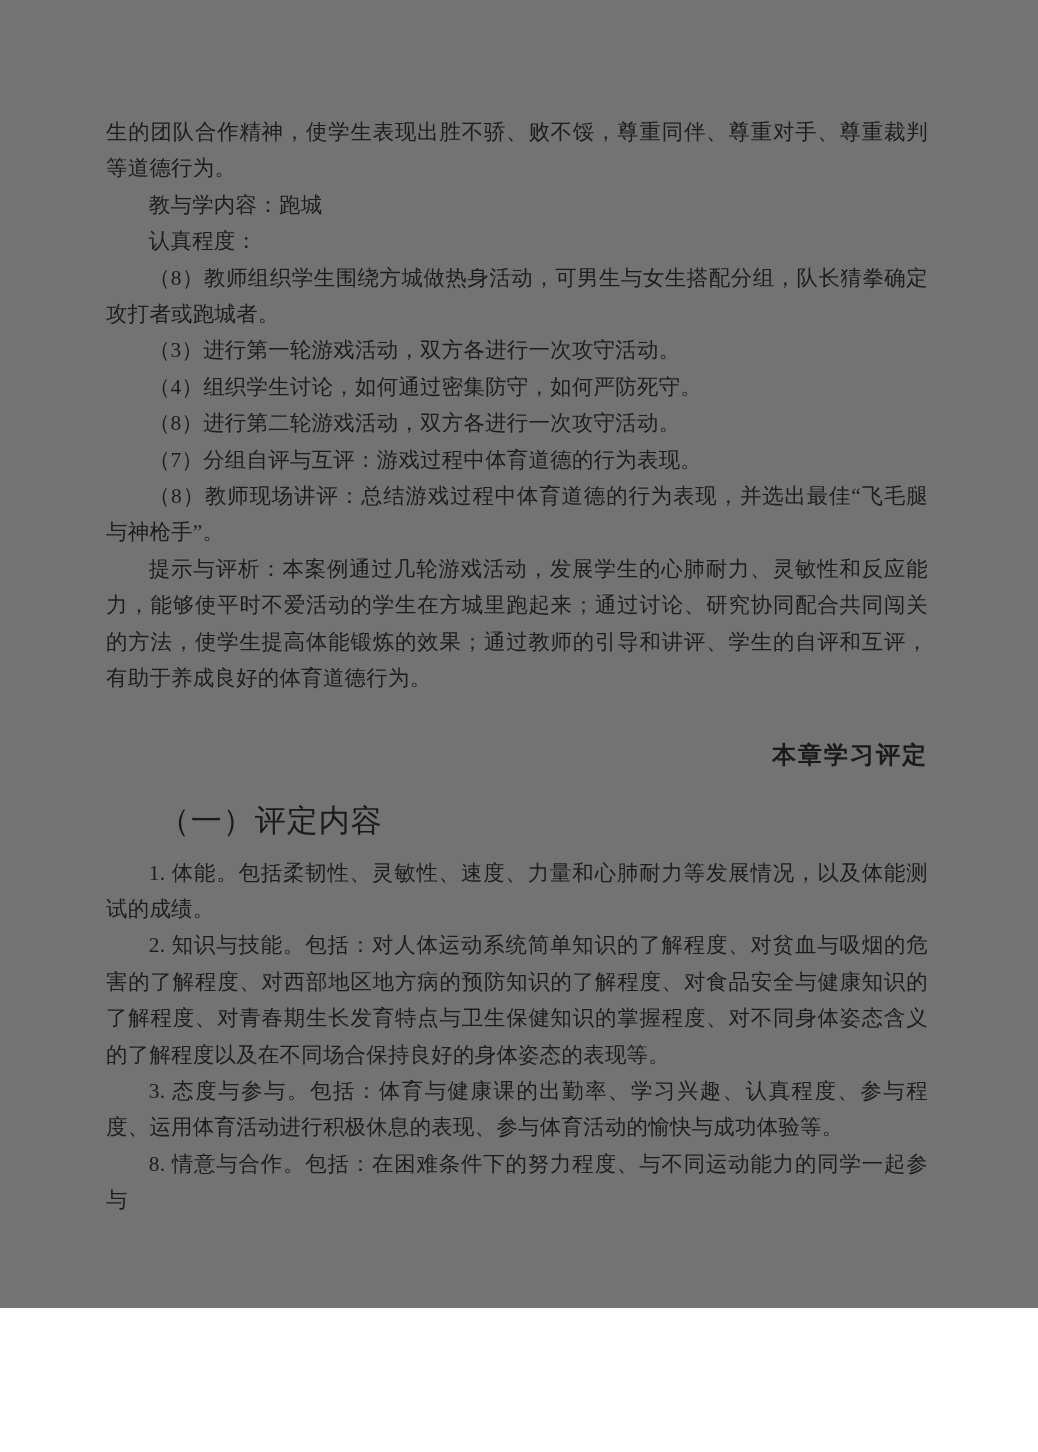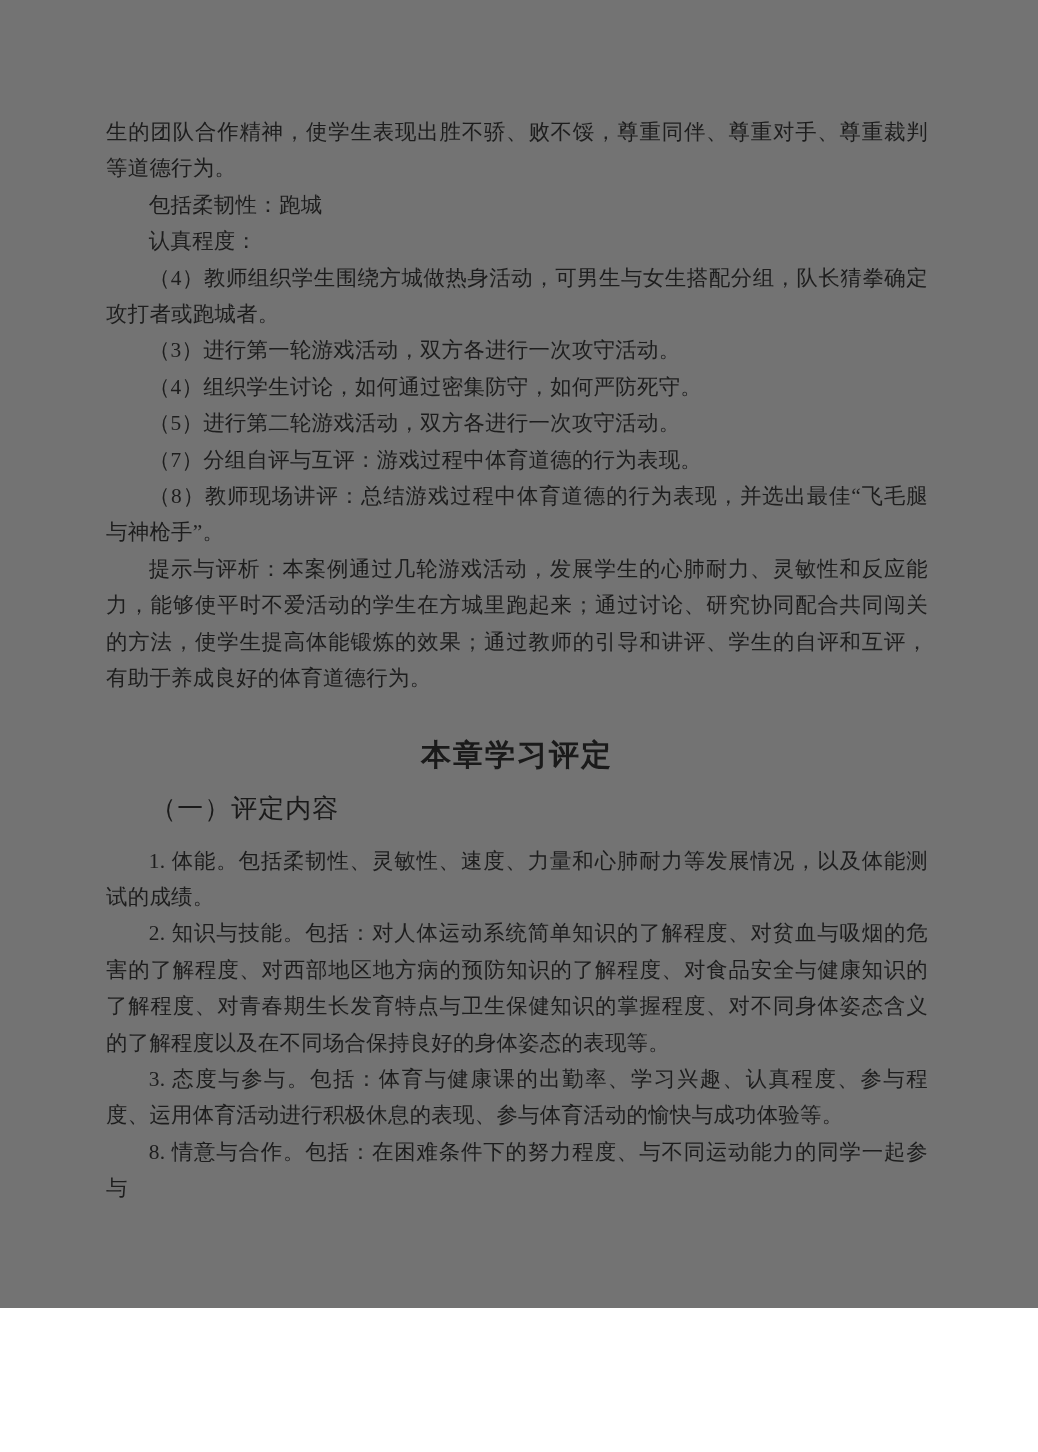--- a/index.html
+++ b/index.html
@@ -29,31 +29,31 @@
     text-align: justify;
     text-indent: 2em;
     letter-spacing: 0.3px;
     word-break: break-all;
   }
   p.para.no-indent {
     text-indent: 0;
   }
   h1.chapter-heading {
     font-family: "DejaVu Sans", "Liberation Sans", sans-serif;
-    font-size: 30px;
+    font-size: 24px;
     font-weight: bold;
     letter-spacing: 2px;
-    text-align: center;
-    margin: 36px 0 12px 0;
+    text-align: right;
+    margin: 36px 0 24px 0;
     line-height: 44px;
     color: #1a1a1a;
   }
   h2.section-heading {
     font-family: "Liberation Serif", "DejaVu Serif", serif;
-    font-size: 26px;
+    font-size: 31px;
     font-weight: normal;
     margin: 0 0 14px 0;
     line-height: 40px;
     text-indent: 1.7em;
     letter-spacing: 1px;
     color: #1a1a1a;
   }
   .page-number {
     position: absolute;
     top: 1354px;
@@ -63,26 +63,26 @@
     color: #222222;
   }
 </style>
 </head>
 <body>
 
 <div class="page">
   <div class="content">
 
     <p class="para no-indent">生的团队合作精神，使学生表现出胜不骄、败不馁，尊重同伴、尊重对手、尊重裁判等道德行为。</p>
-    <p class="para">包括柔韧性：跑城</p>
+    <p class="para">教与学内容：跑城</p>
     <p class="para">认真程度：</p>
-    <p class="para">（4）教师组织学生围绕方城做热身活动，可男生与女生搭配分组，队长猜拳确定攻打者或跑城者。</p>
+    <p class="para">（8）教师组织学生围绕方城做热身活动，可男生与女生搭配分组，队长猜拳确定攻打者或跑城者。</p>
     <p class="para">（3）进行第一轮游戏活动，双方各进行一次攻守活动。</p>
     <p class="para">（4）组织学生讨论，如何通过密集防守，如何严防死守。</p>
-    <p class="para">（5）进行第二轮游戏活动，双方各进行一次攻守活动。</p>
+    <p class="para">（8）进行第二轮游戏活动，双方各进行一次攻守活动。</p>
     <p class="para">（7）分组自评与互评：游戏过程中体育道德的行为表现。</p>
     <p class="para">（8）教师现场讲评：总结游戏过程中体育道德的行为表现，并选出最佳“飞毛腿与神枪手”。</p>
     <p class="para">提示与评析：本案例通过几轮游戏活动，发展学生的心肺耐力、灵敏性和反应能力，能够使平时不爱活动的学生在方城里跑起来；通过讨论、研究协同配合共同闯关的方法，使学生提高体能锻炼的效果；通过教师的引导和讲评、学生的自评和互评，有助于养成良好的体育道德行为。</p>
 
     <h1 class="chapter-heading">本章学习评定</h1>
     <h2 class="section-heading">（一）评定内容</h2>
 
     <p class="para">1. 体能。包括柔韧性、灵敏性、速度、力量和心肺耐力等发展情况，以及体能测试的成绩。</p>
     <p class="para">2. 知识与技能。包括：对人体运动系统简单知识的了解程度、对贫血与吸烟的危害的了解程度、对西部地区地方病的预防知识的了解程度、对食品安全与健康知识的了解程度、对青春期生长发育特点与卫生保健知识的掌握程度、对不同身体姿态含义的了解程度以及在不同场合保持良好的身体姿态的表现等。</p>
     <p class="para">3. 态度与参与。包括：体育与健康课的出勤率、学习兴趣、认真程度、参与程度、运用体育活动进行积极休息的表现、参与体育活动的愉快与成功体验等。</p>

